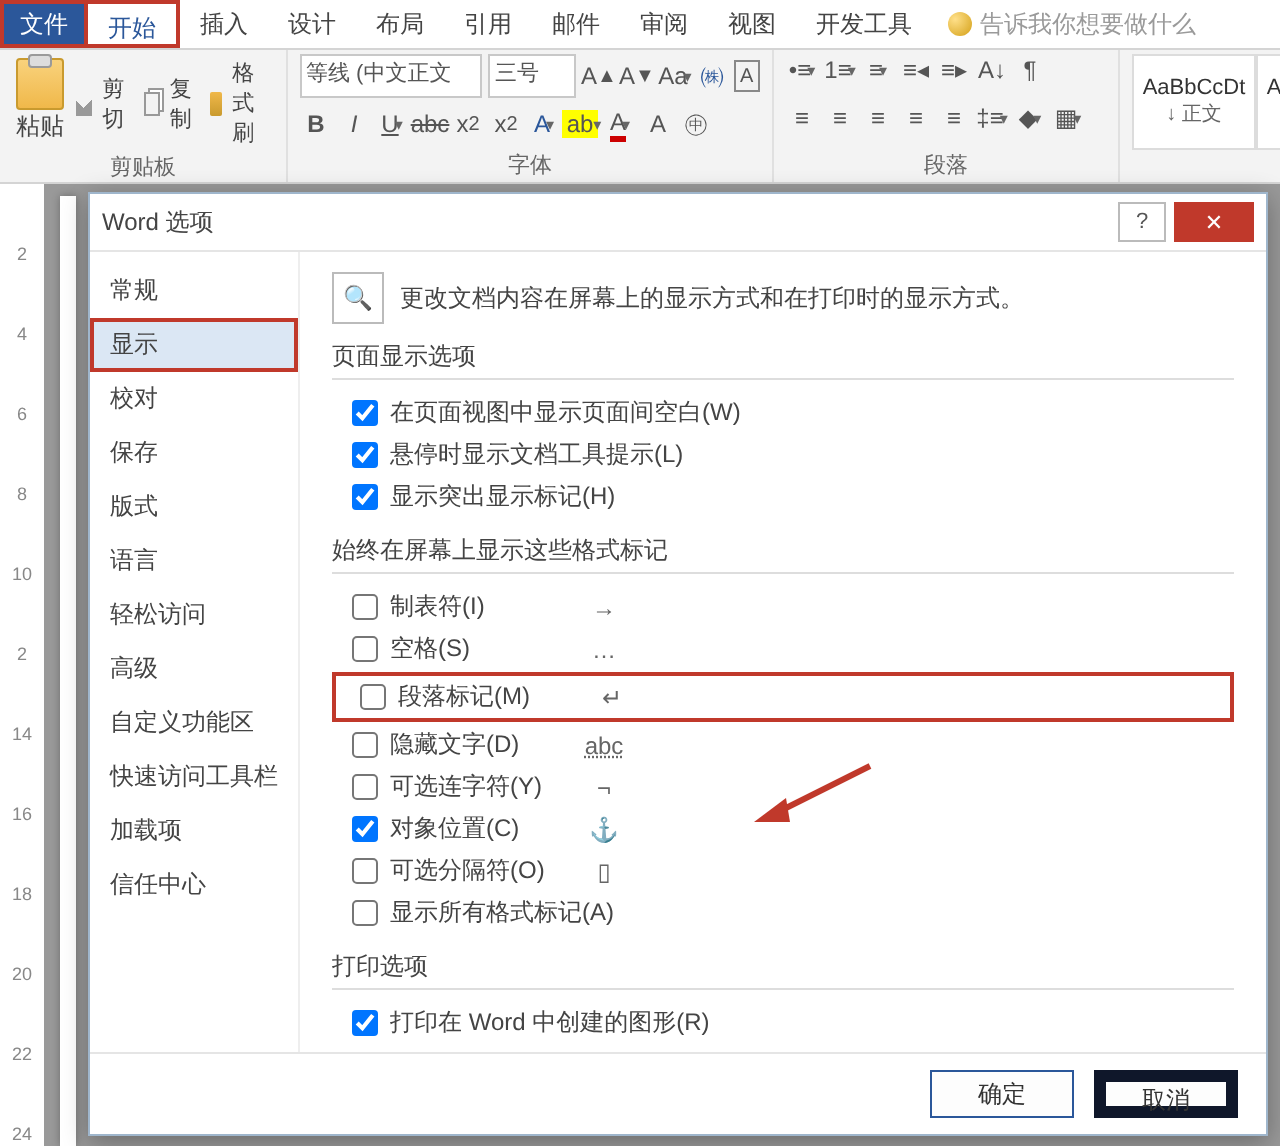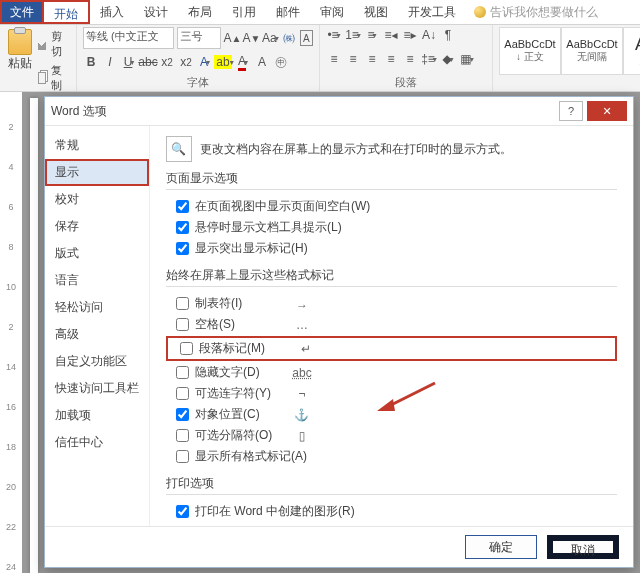--- a/index.html
+++ b/index.html
@@ -14,21 +14,21 @@
 .bulb{width:12px;height:12px;border-radius:50%;background:radial-gradient(circle at 30% 30%,#ffe08a,#d4a017)}
 
 
 .ribbon{display:flex;background:#f3f3f3;height:66px;border-bottom:1px solid #d4d4d4}
 .group{border-right:1px solid #e0e0e0;padding:2px 6px 0;display:flex;flex-direction:column;justify-content:space-between}
 .group-label{text-align:center;font-size:11px;color:#666;padding-bottom:1px}
 .clip{display:flex;gap:2px}
 .paste-btn{display:flex;flex-direction:column;gap:0;padding:2px}
 .paste-ico{width:22px;height:24px;background:linear-gradient(#f9d27c,#f0b84a);border:1px solid #c99a2e;border-radius:2px;position:relative}
 .paste-ico:before{content:"";position:absolute;top:-3px;left:5px;width:10px;height:5px;border:1px solid #9a9a9a;border-radius:2px;background:#ddd}
-.clip-side{display:flex;flex-direction:column;gap:0;font-size:11px}
+.clip-side{display:flex;flex-direction:row;gap:0;font-size:11px}
 .clip-side span{display:flex;align-items:center;gap:3px;padding:1px 2px}
 .ci{width:12px;height:12px;display:inline-block}
 .ci-cut{background:linear-gradient(45deg,#999 40%,transparent 40%),linear-gradient(-45deg,#999 40%,transparent 40%)}
 .ci-copy{border:1px solid #999;box-shadow:2px -2px 0 -1px #fff,2px -2px 0 0 #999;width:9px;height:10px}
 .ci-brush{background:linear-gradient(#f0b84a,#c99a2e);border-radius:1px}
 
 .font-top,.font-bot,.para-top,.para-bot{display:flex;gap:3px;align-items:center;color:#555;font-size:12px}
 .font-top select,.font-top .sel{border:1px solid #c8c8c8;background:#fff;font-size:11px;padding:1px 2px;height:18px}
 .rb{width:16px;height:16px;display:flex;align-items:center;justify-content:center;font-size:12px;color:#555}
 .drop{font-size:8px;color:#666;margin-left:-2px}

